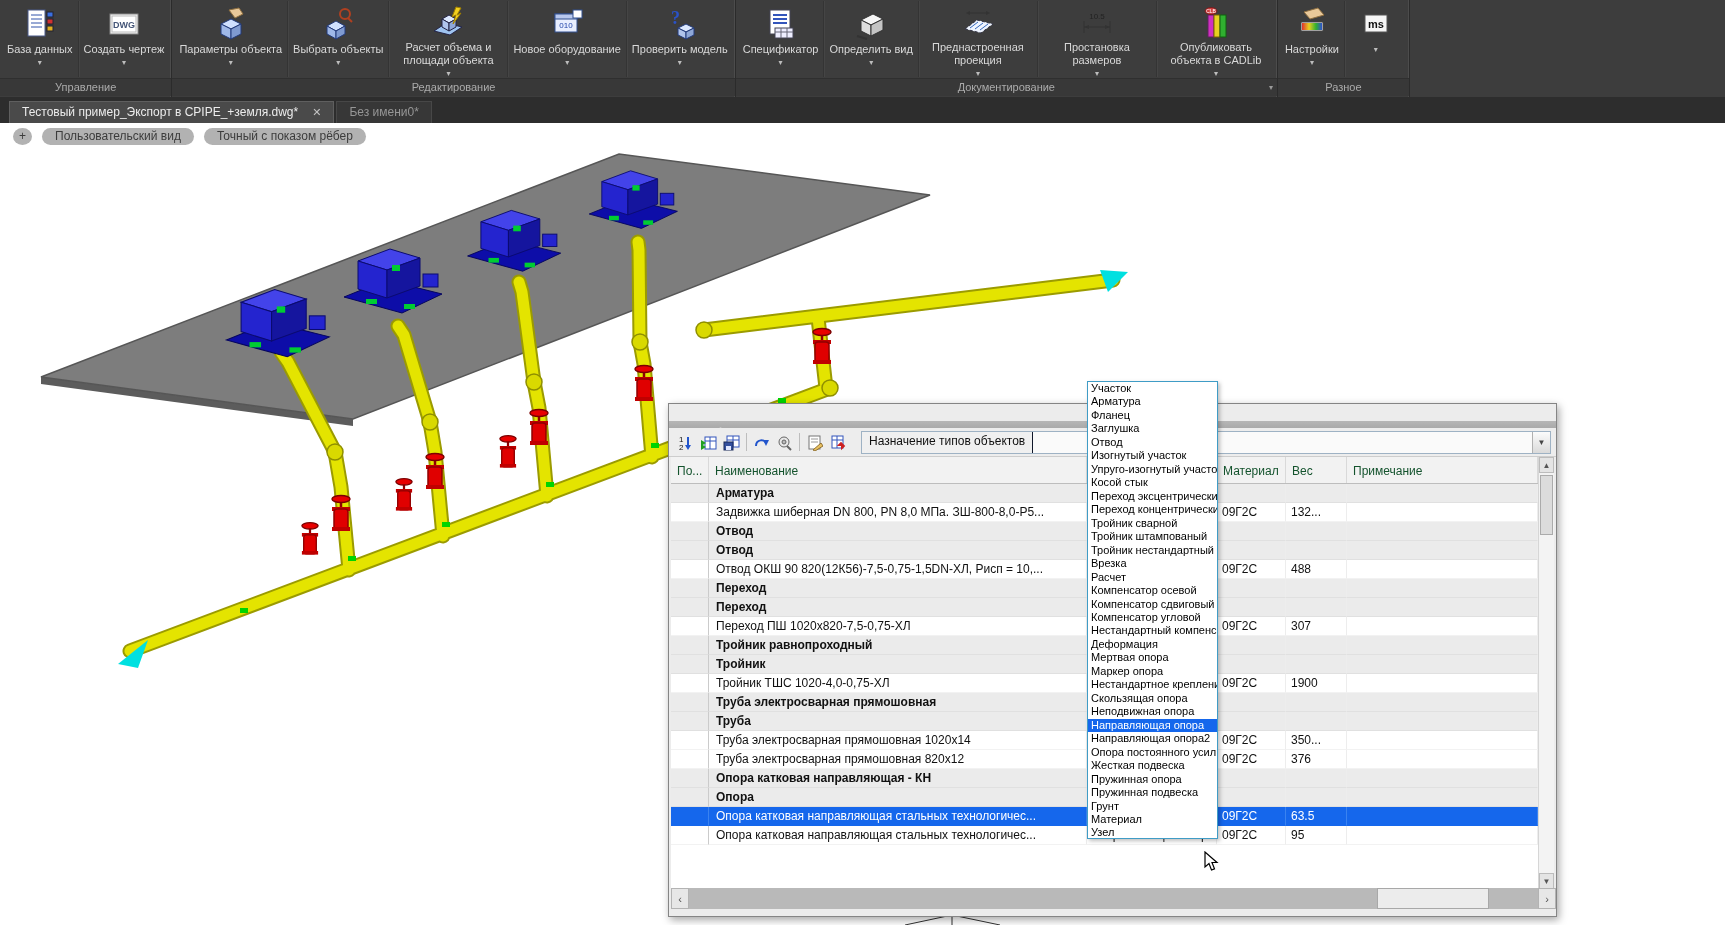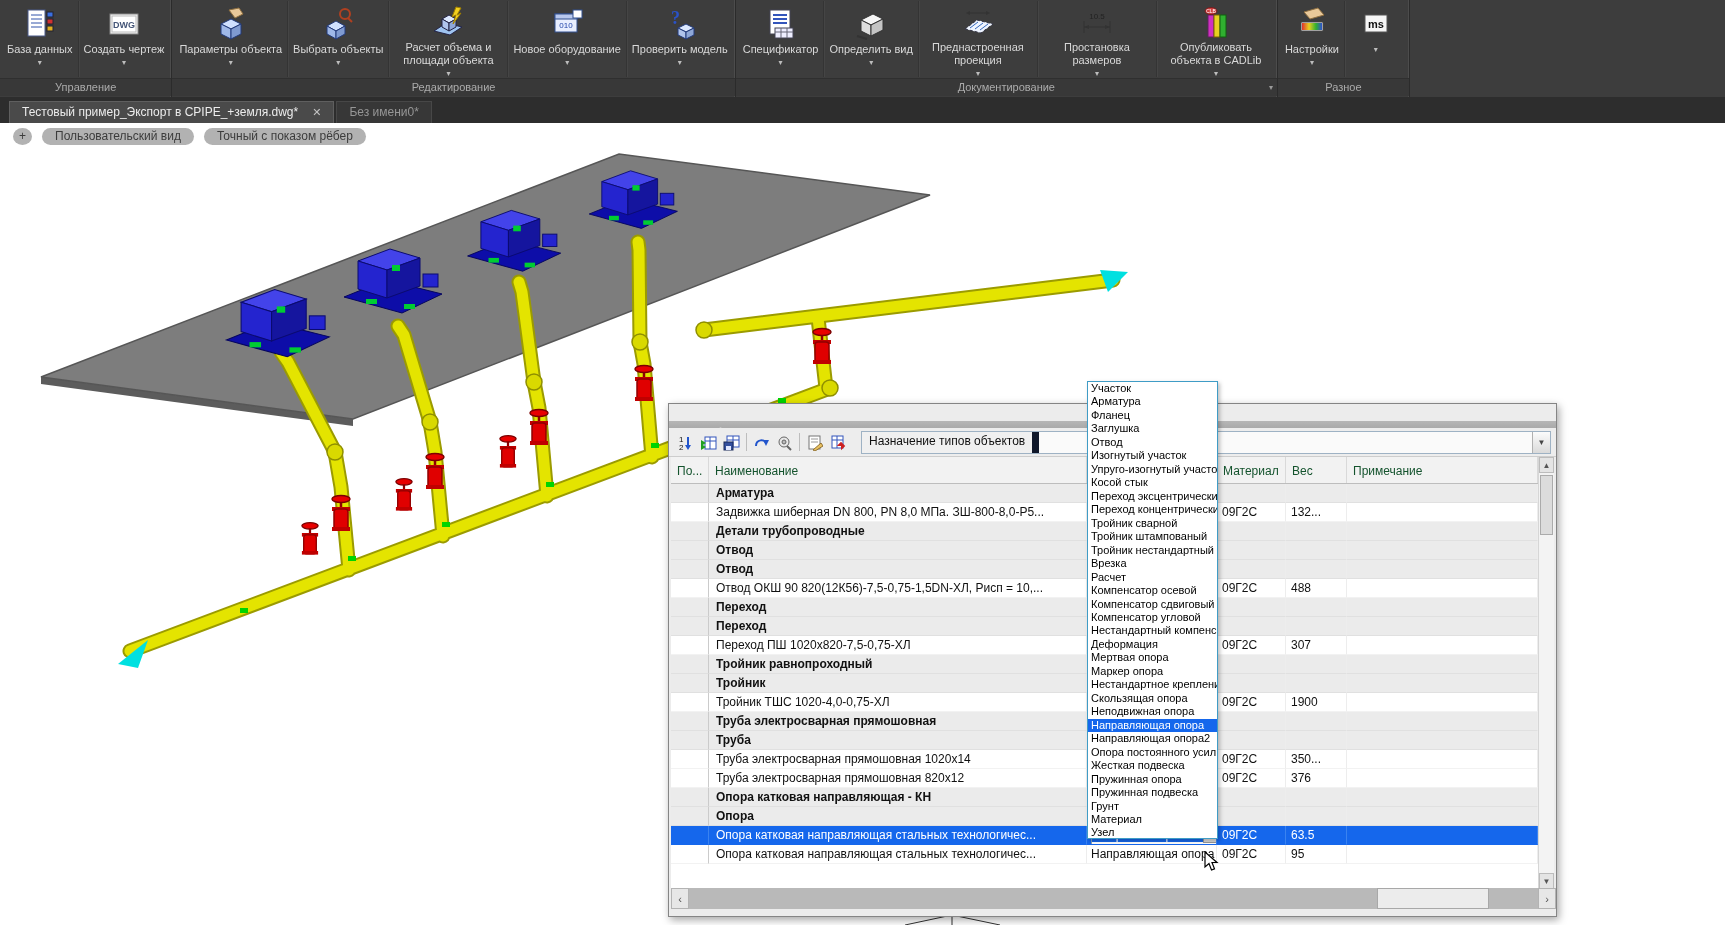--- a/index.html
+++ b/index.html
@@ -51,21 +51,21 @@
   #dialog{position:absolute;left:668px;top:280px;width:889px;height:514px;background:#ececec;
     border:1px solid #858585;box-shadow:2px 3px 8px rgba(0,0,0,.35);box-sizing:border-box}
   .dlg-title{position:absolute;left:0;top:17px;right:0;height:24px;background:linear-gradient(#b6b6b6,#8d8d8d);
     color:#fff;font-weight:bold;font-size:12px;line-height:24px;padding-left:9px}
   .dlg-close{position:absolute;right:7px;top:0;color:#2c2c2c;font-weight:normal;font-size:13px;cursor:default}
   .dlg-toolbar{position:absolute;left:0;top:24px;right:0;height:29px;background:#ededed;border-bottom:1px solid #cdcdcd;
     display:flex;align-items:center;padding:0 5px;box-sizing:border-box}
   .tbtn{width:23px;height:22px;display:flex;align-items:center;justify-content:center}
   .tsep{width:1px;height:18px;background:#bdbdbd;margin:0 3px}
   .filter-combo{margin-left:12px;height:21px;flex:1;display:flex;align-items:stretch;background:#fafafa;border:1px solid #9eb2c4}
-  .fc-label{background:#f0f0f0;border-right:7px solid #0f172a;font-size:12px;line-height:19px;padding:0 7px;color:#111;white-space:nowrap}
+  .fc-label{background:#f0f0f0;border-right:1px solid #0f172a;font-size:12px;line-height:19px;padding:0 7px;color:#111;white-space:nowrap}
   .fc-fill{flex:1}
   .fc-arrow{width:17px;background:linear-gradient(#fbfbfb,#dadada);border-left:1px solid #b0b0b0;
     font-size:8px;color:#444;display:flex;align-items:center;justify-content:center}
   
   .thead{position:absolute;left:2px;top:53px;width:867px;height:27px;background:#f2f2f2;border-bottom:1px solid #bdbdbd;
     display:flex;font-size:12px;color:#14532d;box-sizing:border-box}
   .th{border-right:1px solid #d9d9d9;box-sizing:border-box;padding:7px 0 0 6px;white-space:nowrap;overflow:hidden}
   .c0{width:38px}.c1{width:378px}.c2{width:130px}.c3{width:69px}.c4{width:61px}.c5{flex:1}
   #rows{position:absolute;left:2px;top:80px;width:867px;height:405px;background:#fff;overflow:hidden}
   .row{height:19px;display:flex;font-size:12px;color:#111;align-items:stretch}
@@ -496,28 +496,20 @@
         <div class="row item">
           <div class="cell rh"></div>
           <div class="cell cn">Задвижка шиберная DN 800, PN 8,0 МПа. ЗШ-800-8,0-Р5...</div>
           <div class="cell ct"></div>
           <div class="cell cm">09Г2С</div>
           <div class="cell cw">132...</div>
           <div class="cell cnote"></div>
         </div>
         <div class="row group">
           <div class="cell rh"></div>
-          <div class="cell cn">Детали трубопроводные</div>
-          <div class="cell ct"></div>
-          <div class="cell cm"></div>
-          <div class="cell cw"></div>
-          <div class="cell cnote"></div>
-        </div>
-        <div class="row group">
-          <div class="cell rh"></div>
           <div class="cell cn">Отвод</div>
           <div class="cell ct"></div>
           <div class="cell cm"></div>
           <div class="cell cw"></div>
           <div class="cell cnote"></div>
         </div>
         <div class="row group">
           <div class="cell rh"></div>
           <div class="cell cn">Отвод</div>
           <div class="cell ct"></div>

